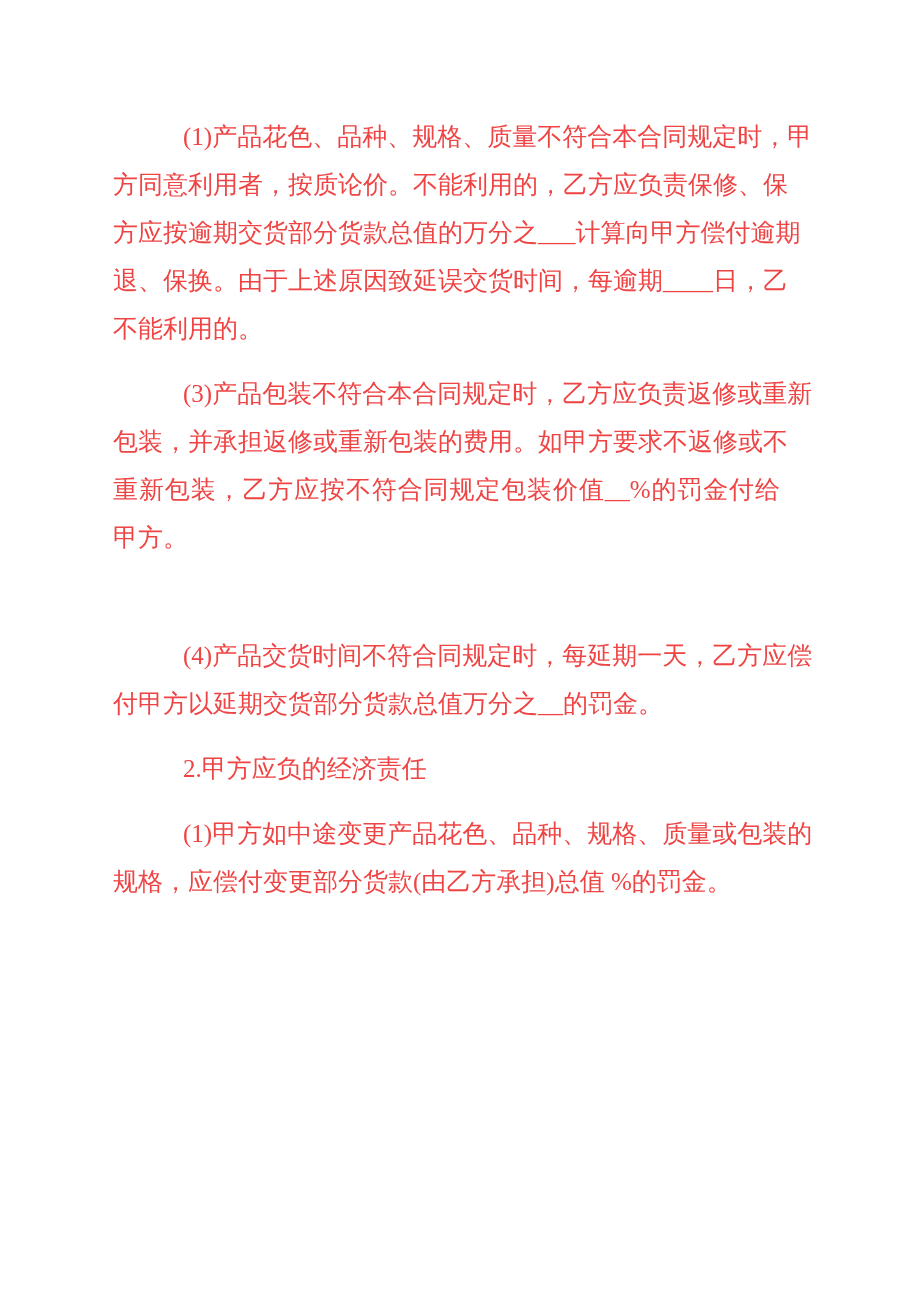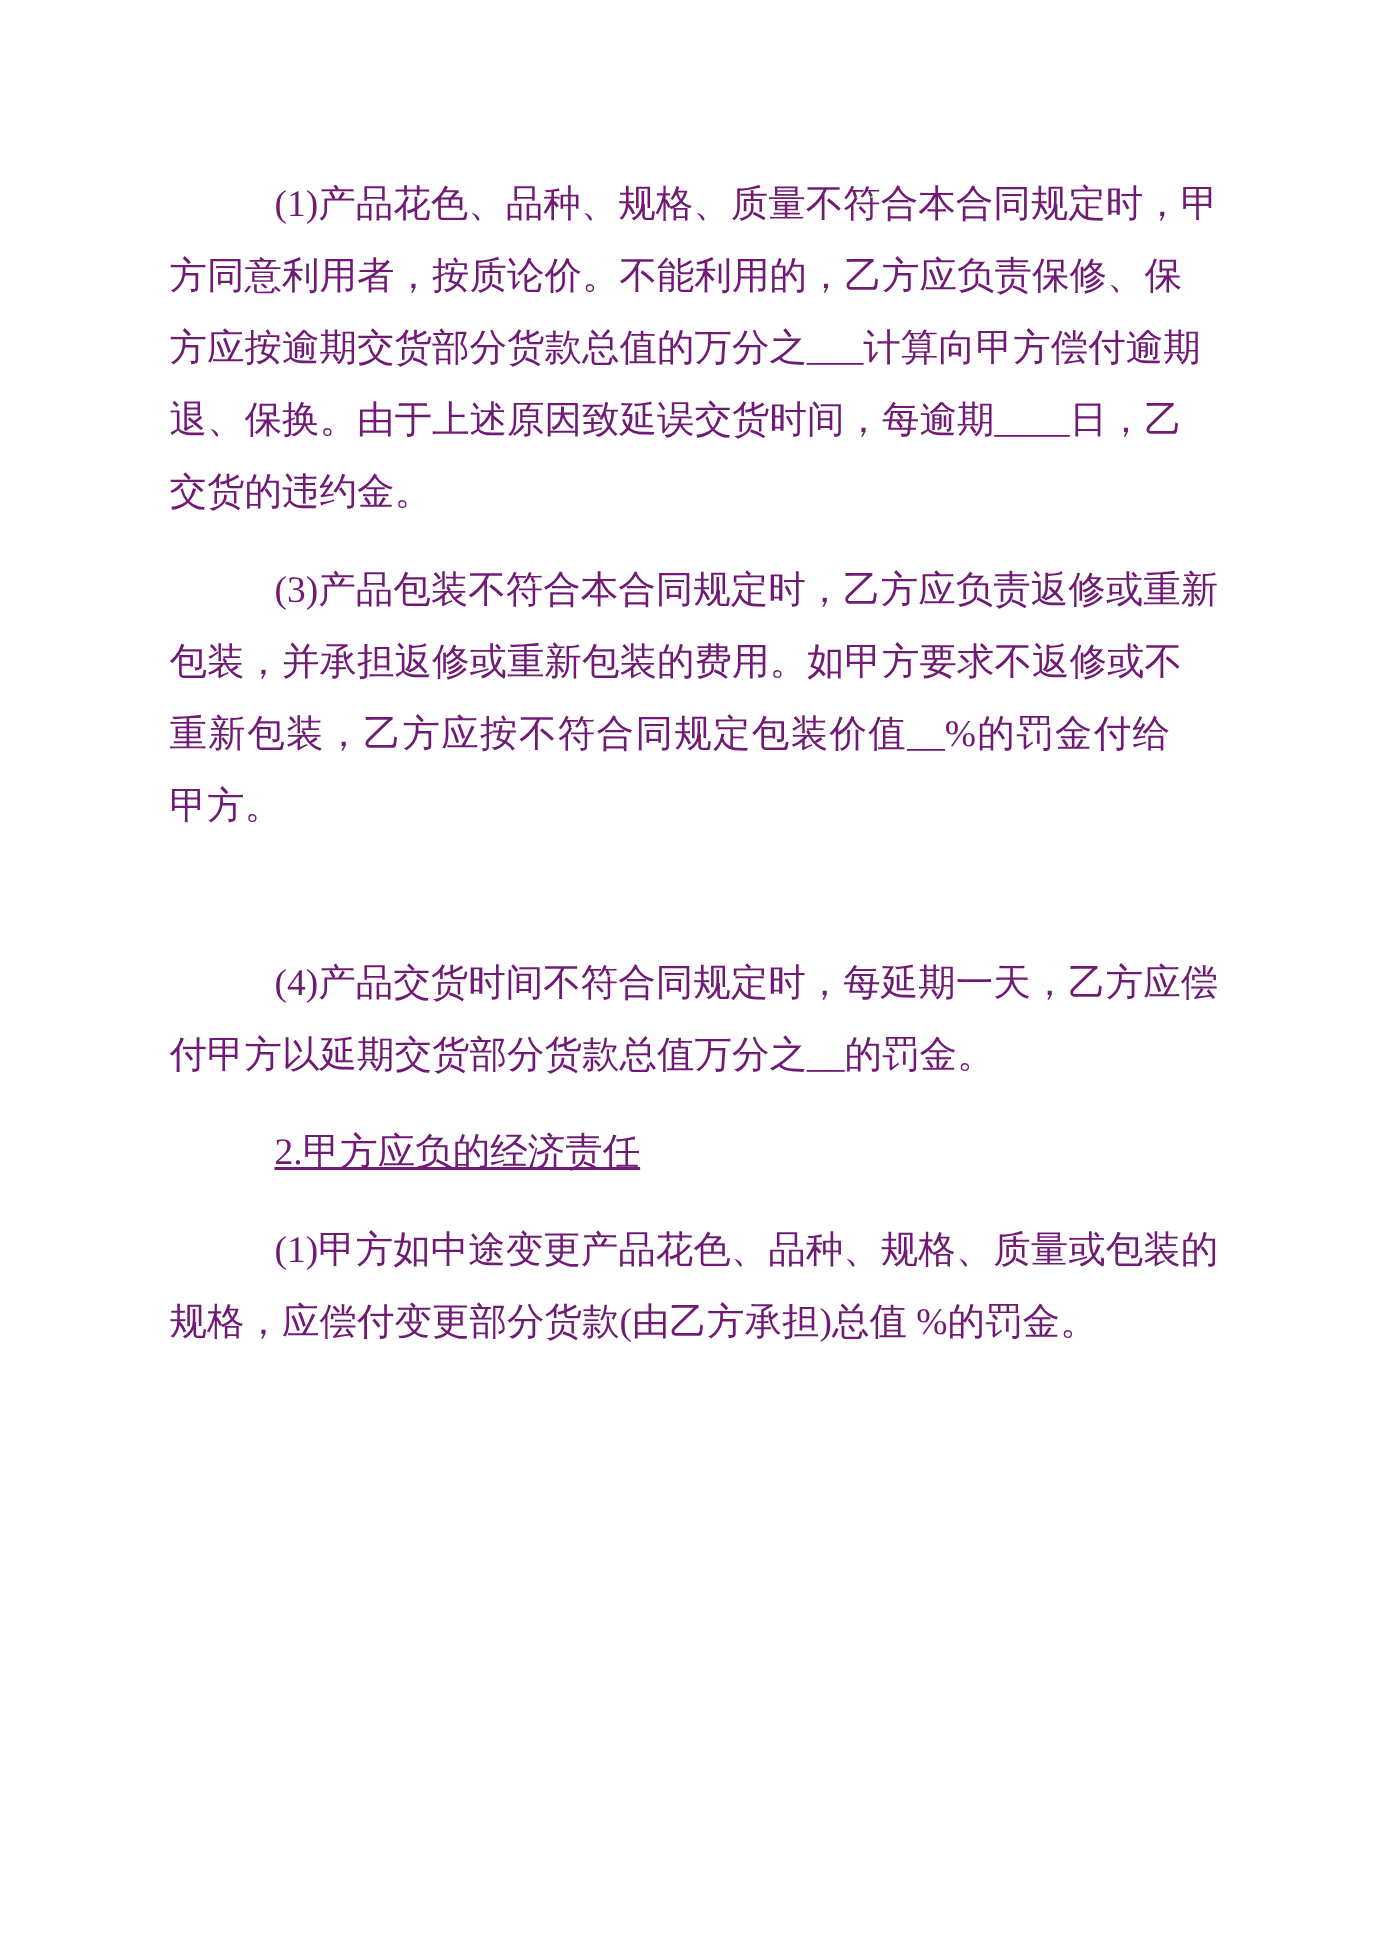--- a/index.html
+++ b/index.html
@@ -11,53 +11,52 @@
     overflow: hidden;
     font-family: "Liberation Serif", "DejaVu Serif", serif;
   }
   .doc {
     position: absolute;
     left: 113px;
     top: 113px;
     width: 667px;
     font-size: 25px;
     line-height: 48px;
-    color: #701a75;
+    color: #ef4444;
     letter-spacing: 0;
   }
   .para { margin: 0; }
   .para + .para { margin-top: 17px; }
   .para.extra-gap { margin-top: 70px; }
   .line {
     text-align: justify;
     text-align-last: justify;
     white-space: nowrap;
   }
   .line.end {
     text-align-last: left;
     white-space: normal;
   }
   .line.ind { text-indent: 70px; }
   .heading .line {
     text-align-last: left;
-    text-decoration: underline;
   }
 </style>
 </head>
 <body>
 
 <div class="page">
   <div class="doc">
 
     <div class="para">
       <div class="line ind">(1)产品花色、品种、规格、质量不符合本合同规定时，甲</div>
       <div class="line">方同意利用者，按质论价。不能利用的，乙方应负责保修、保</div>
       <div class="line">方应按逾期交货部分货款总值的万分之___计算向甲方偿付逾期</div>
       <div class="line">退、保换。由于上述原因致延误交货时间，每逾期____日，乙</div>
-      <div class="line end">交货的违约金。</div>
+      <div class="line end">不能利用的。</div>
     </div>
 
 
     <div class="para">
       <div class="line ind">(3)产品包装不符合本合同规定时，乙方应负责返修或重新</div>
       <div class="line">包装，并承担返修或重新包装的费用。如甲方要求不返修或不</div>
       <div class="line end">重新包装，乙方应按不符合同规定包装价值__%的罚金付给甲方。</div>
     </div>
 
     <div class="para extra-gap">

